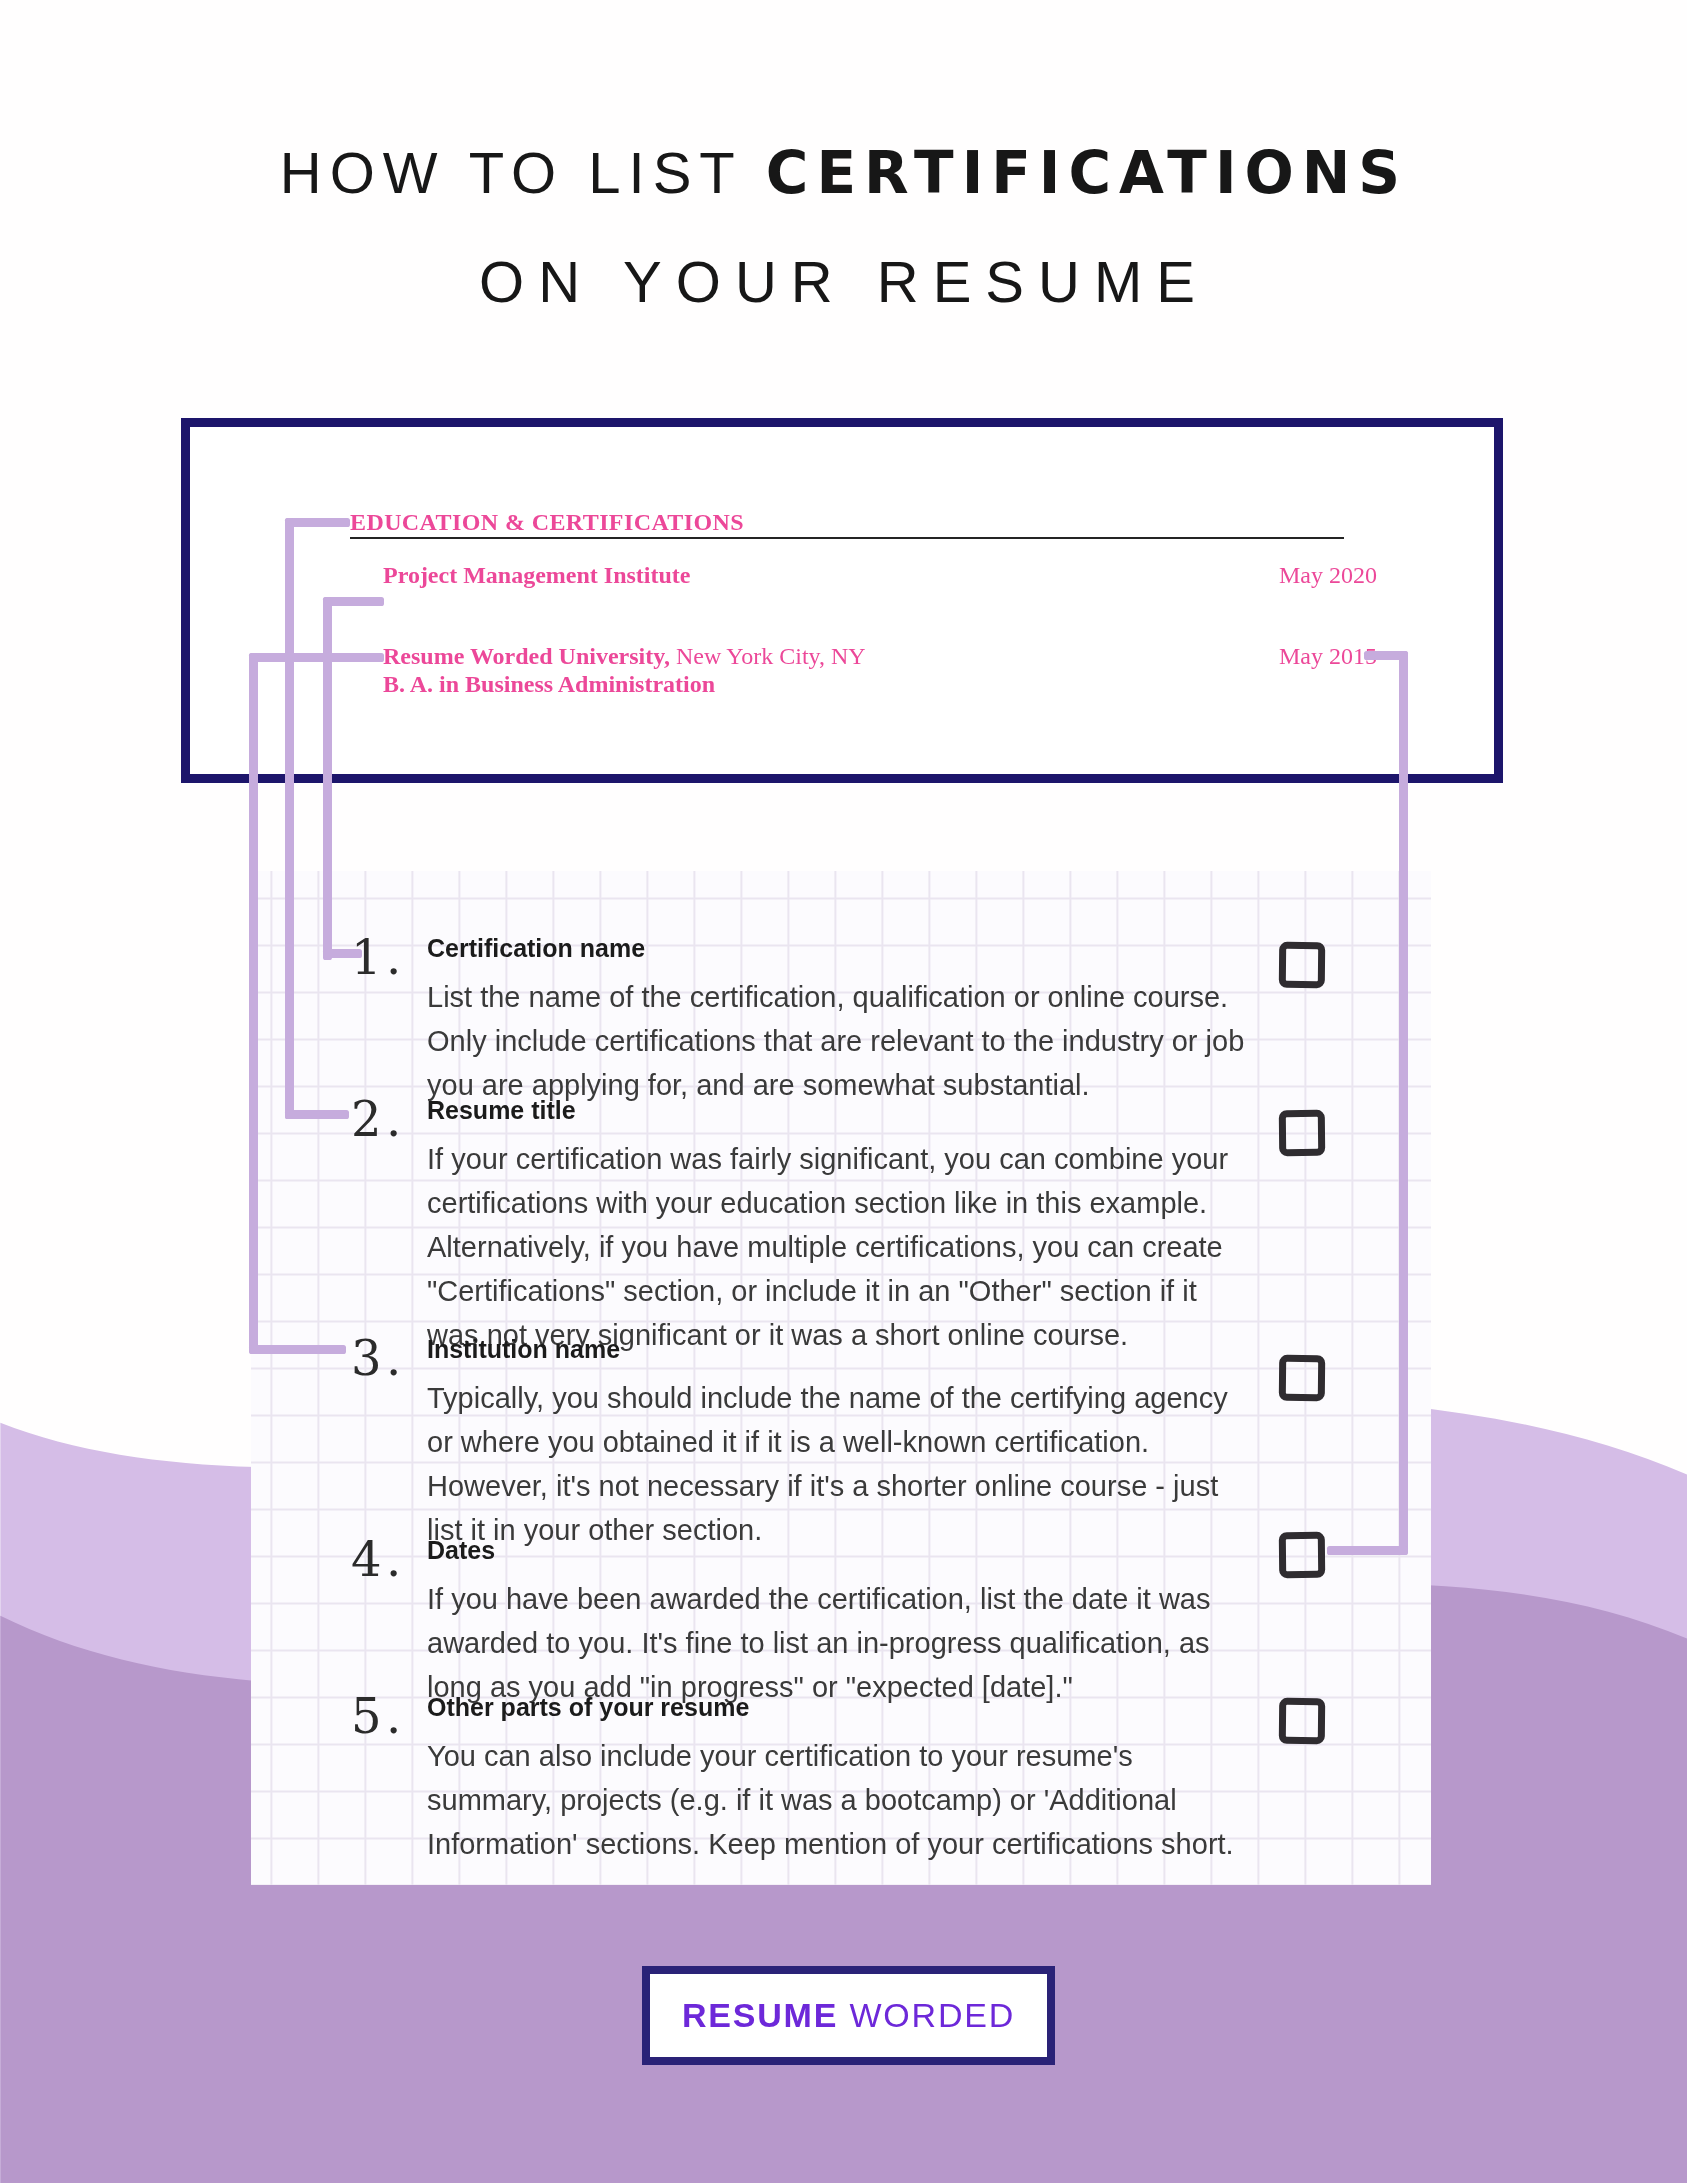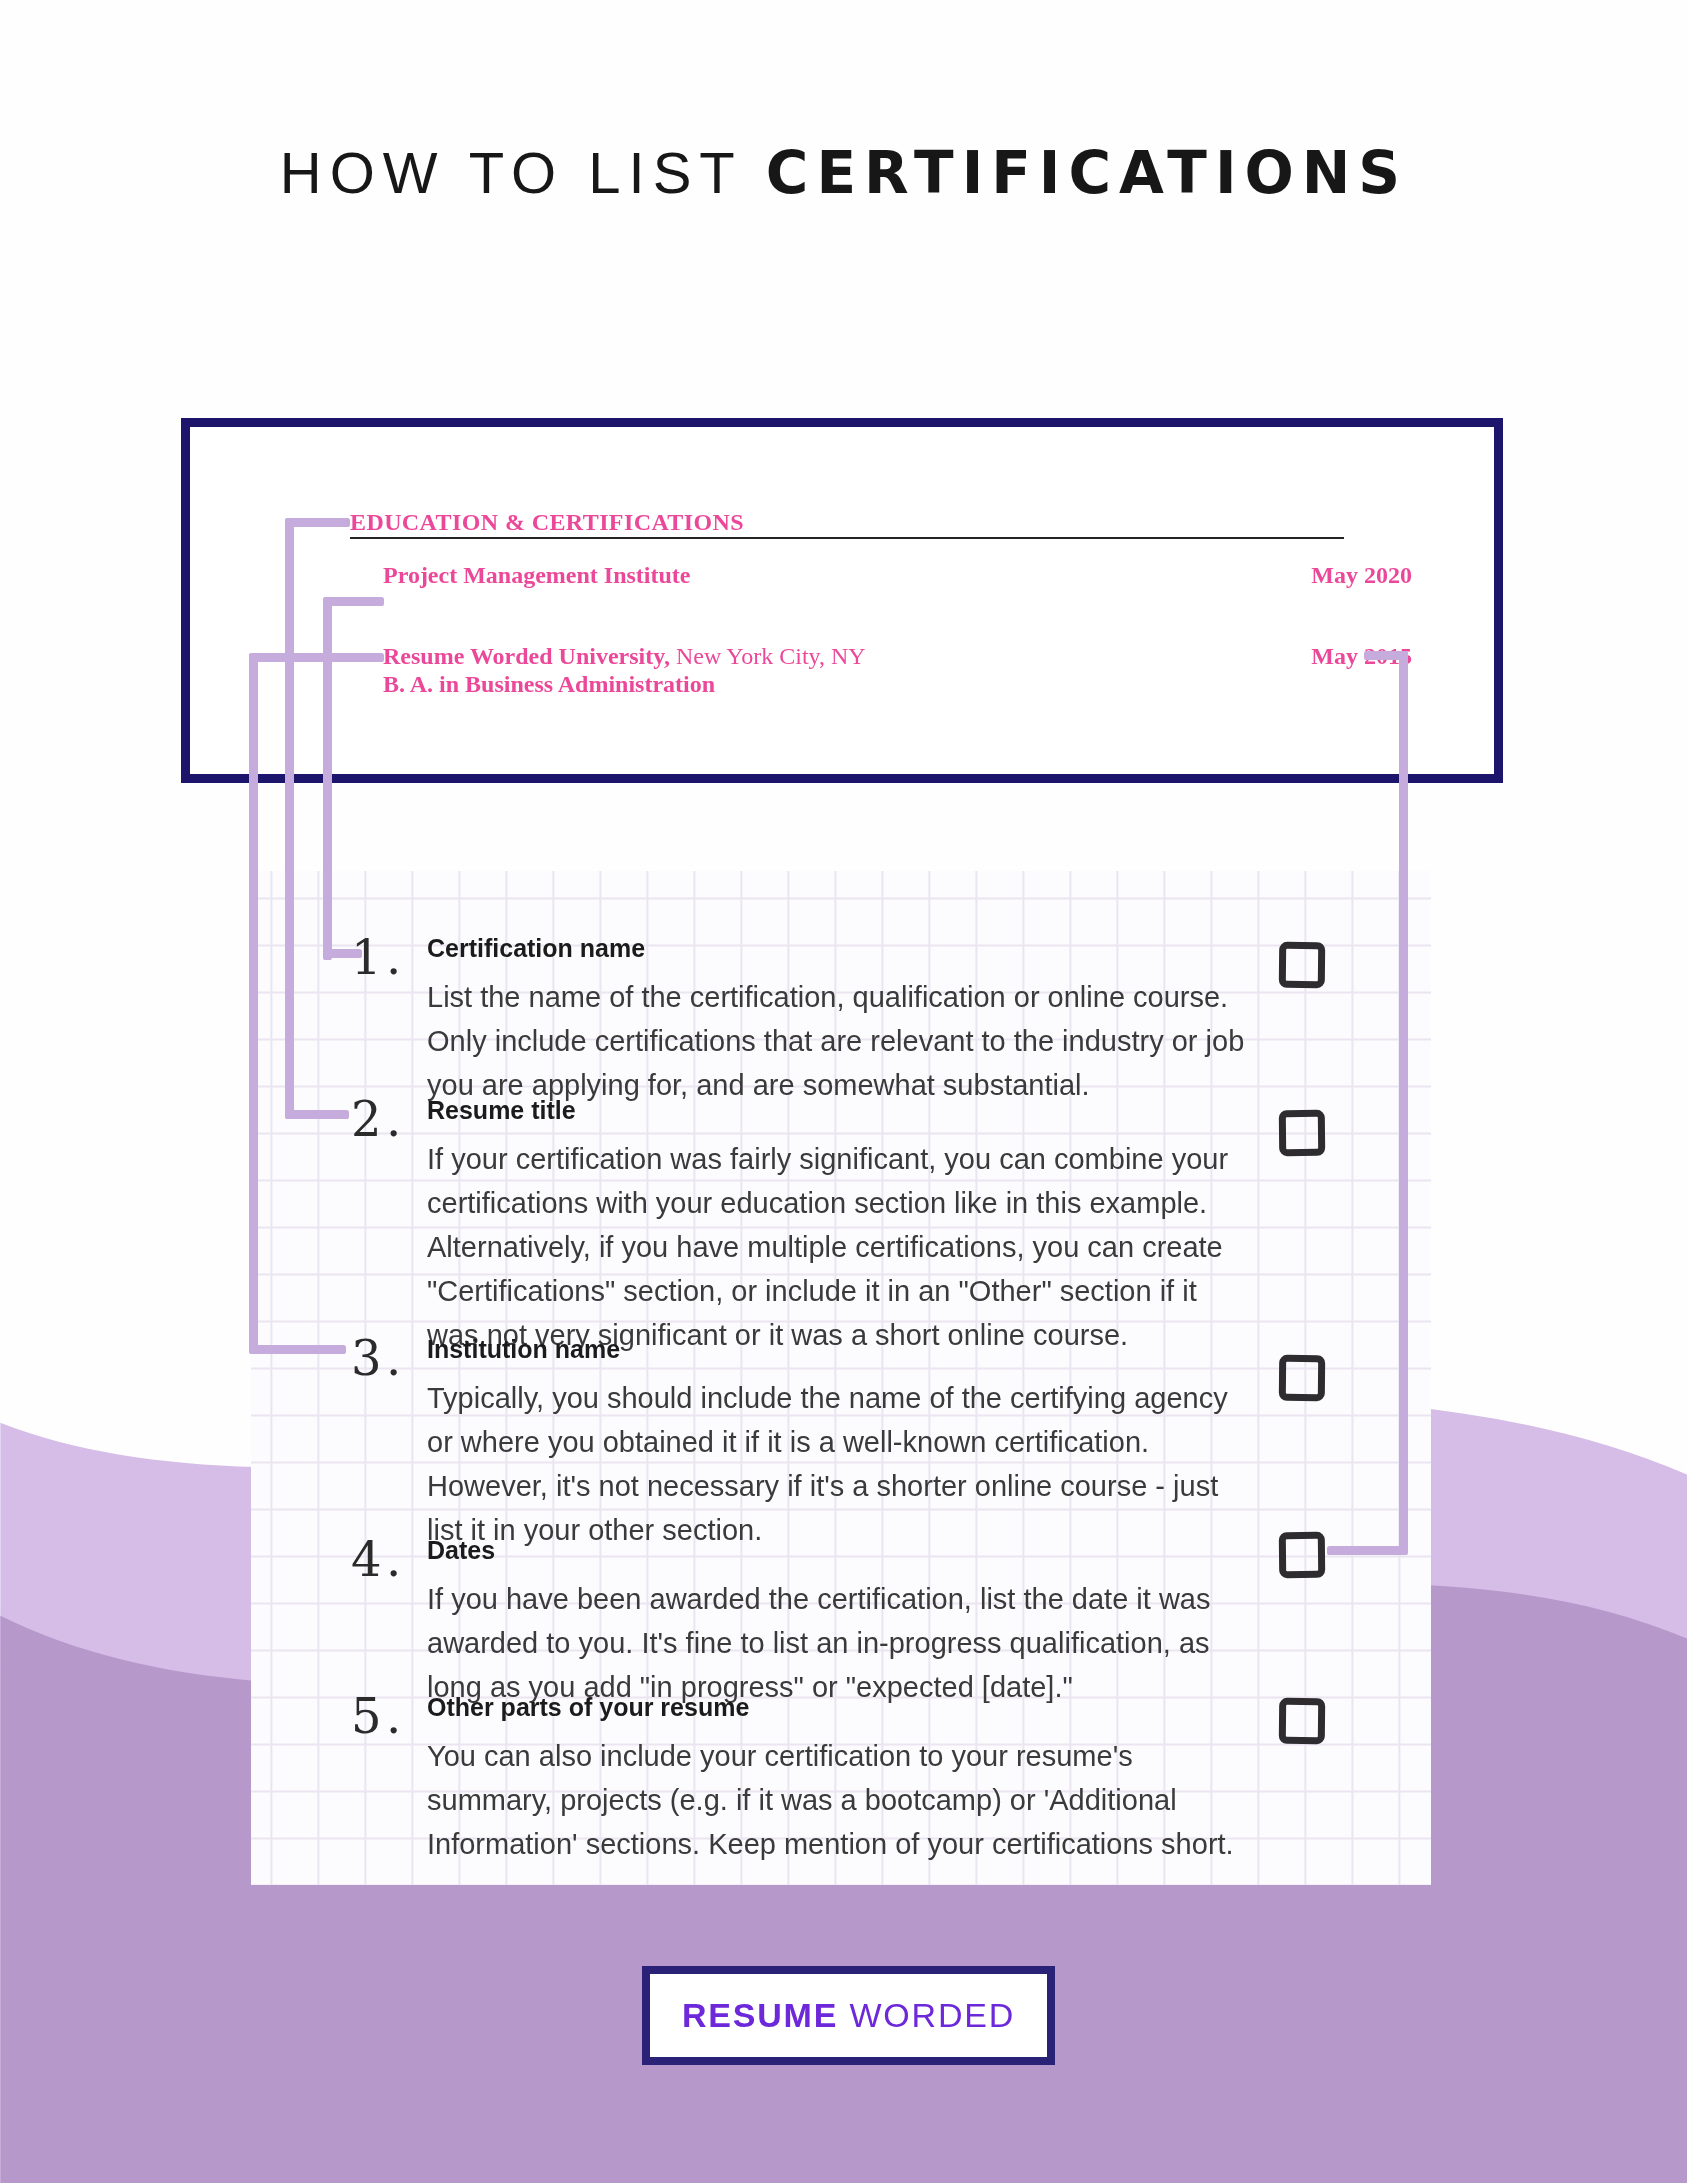--- a/index.html
+++ b/index.html
@@ -15,21 +15,21 @@
   
   .resume-box{position:absolute;left:181px;top:418px;width:1322px;height:365px;
               border:9.7px solid #1d156b;background:#ffffff;box-sizing:border-box;z-index:3;}
   .resume-inner{position:relative;width:100%;height:100%;
                 font-family:"Liberation Serif",serif;color:#ec4899;font-size:24px;}
   .sec-header{position:absolute;left:160px;top:82px;font-weight:700;letter-spacing:0.4px;}
   .sec-rule{position:absolute;left:160px;top:110px;width:994px;height:1.8px;background:#242424;}
   .r-row{position:absolute;left:193px;white-space:nowrap;}
   .r-bold{font-weight:700;}
   .r-rest{font-weight:400;white-space:pre;text-align:center;}
-  .r-date{position:absolute;width:124px;left:1098px;text-align:right;font-weight:700;}
+  .r-date{position:absolute;width:124px;left:1063px;text-align:right;font-weight:400;}
 
   
   .waves{position:absolute;left:0;top:0;width:1688px;height:2183px;z-index:1;}
 
   
   .grid-panel{position:absolute;left:251px;top:871px;width:1180px;height:1014px;z-index:2;
               background-color:#fcfbfe;
               background-image:linear-gradient(#eae5f0 1.8px,transparent 1.8px),
                                linear-gradient(90deg,#eae5f0 1.8px,transparent 1.8px);
               background-size:47px 47px;background-position:19.4px 26.5px;}
@@ -60,20 +60,21 @@
   .logo-text .lb{font-weight:700;}
   .logo-text .lr{font-weight:400;}
 </style>
 </head>
 <body>
 
 <div class="page">
 
   <div class="title">
     <div class="t1"><span>HOW TO LIST </span><span class="heavy">CERTIFICATIONS</span></div>
+    <div class="t2">ON YOUR RESUME</div>
   </div>
 
   <svg class="waves" viewBox="0 0 1913 2475" xmlns="http://www.w3.org/2000/svg" aria-hidden="true">
     <path d="M0,1613 C450,1790 1350,1430 1913,1672 L1913,2475 L0,2475 Z" fill="#d5bde7"></path>
     <path d="M0,1832 C500,2080 1400,1640 1913,1858 L1913,2475 L0,2475 Z" fill="#b798cb"></path>
   </svg>
 
   <div class="grid-panel"></div>
 
   <div class="resume-box">

